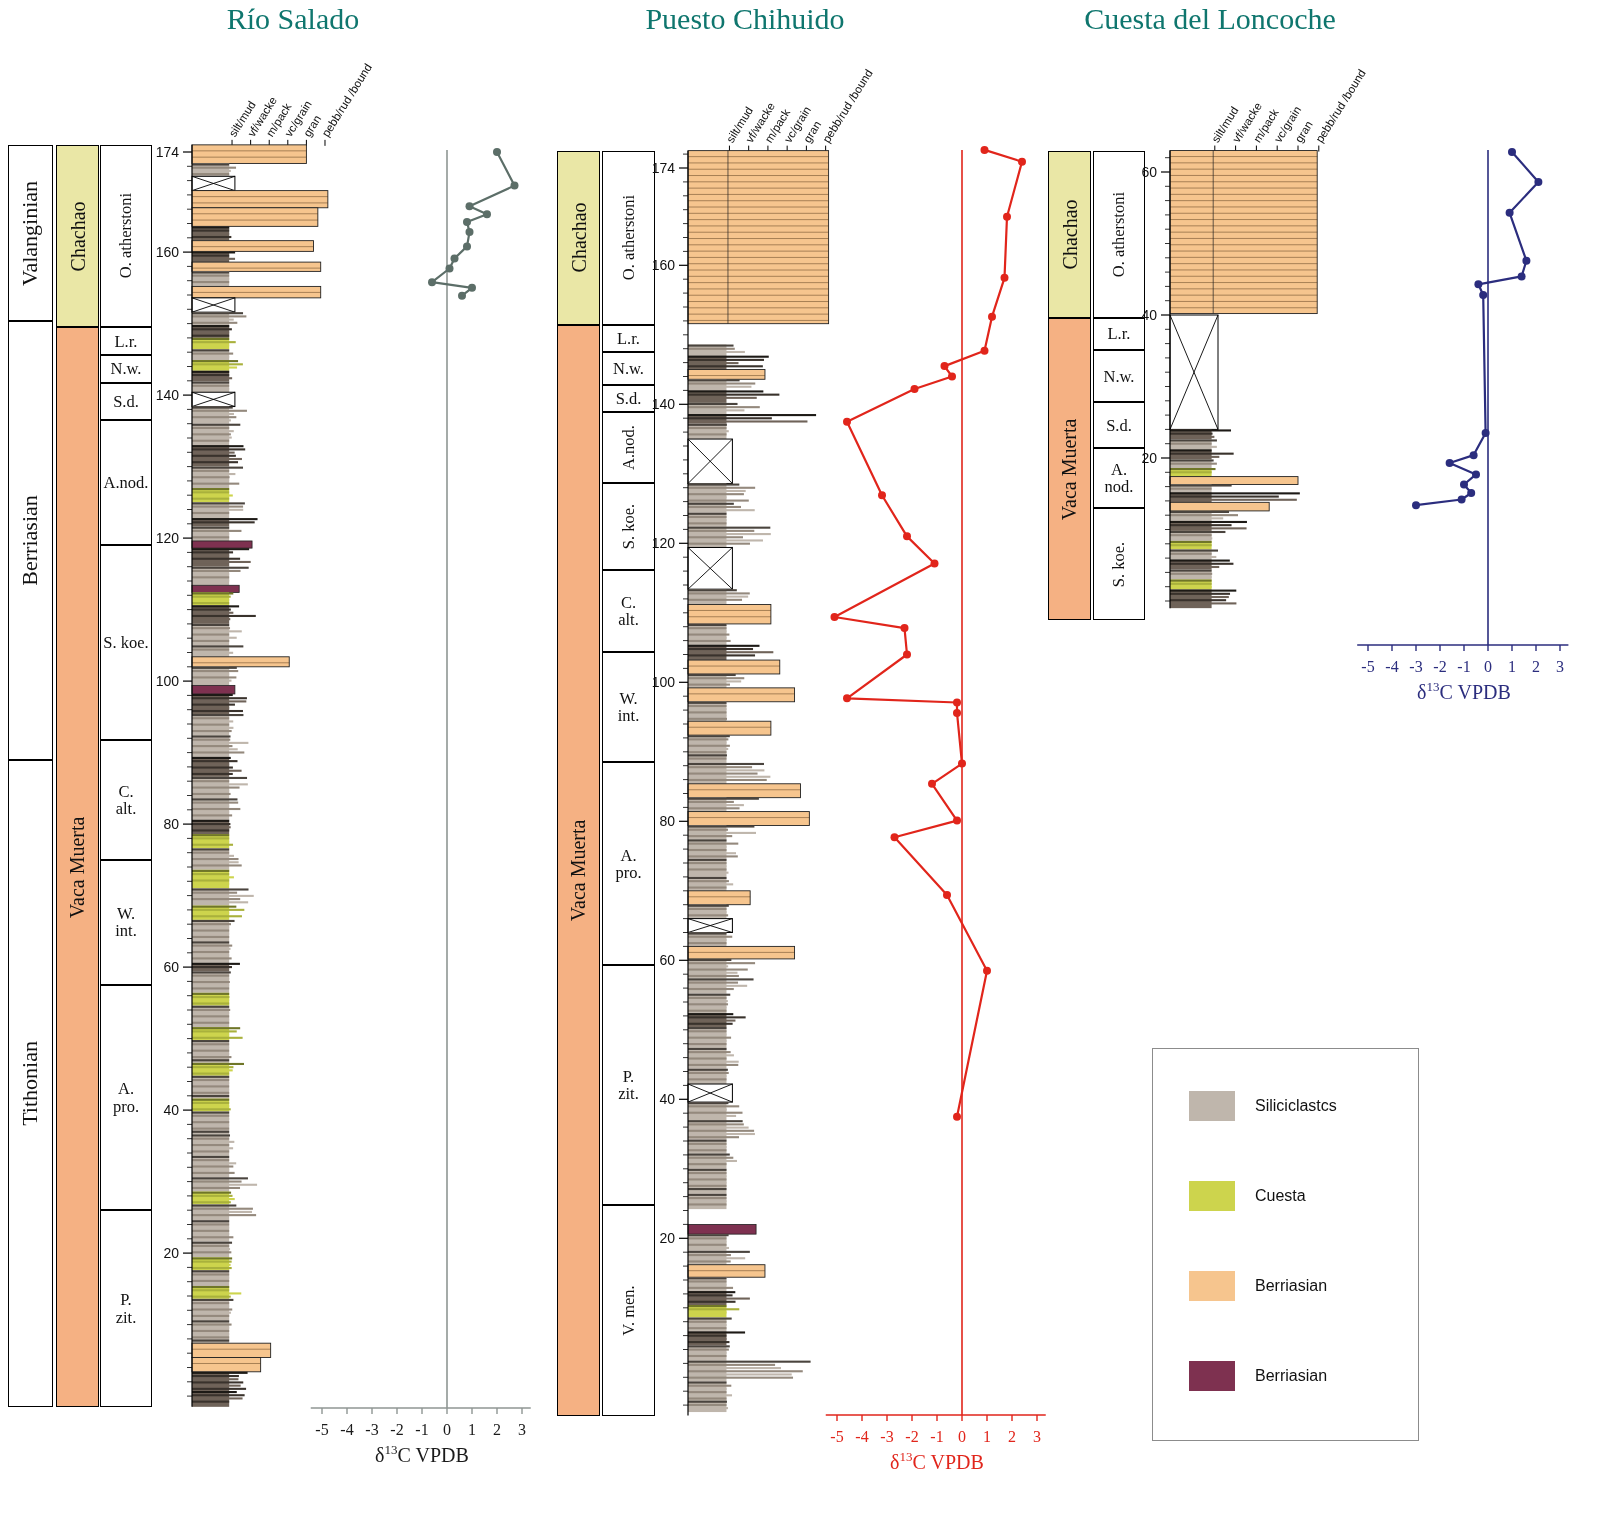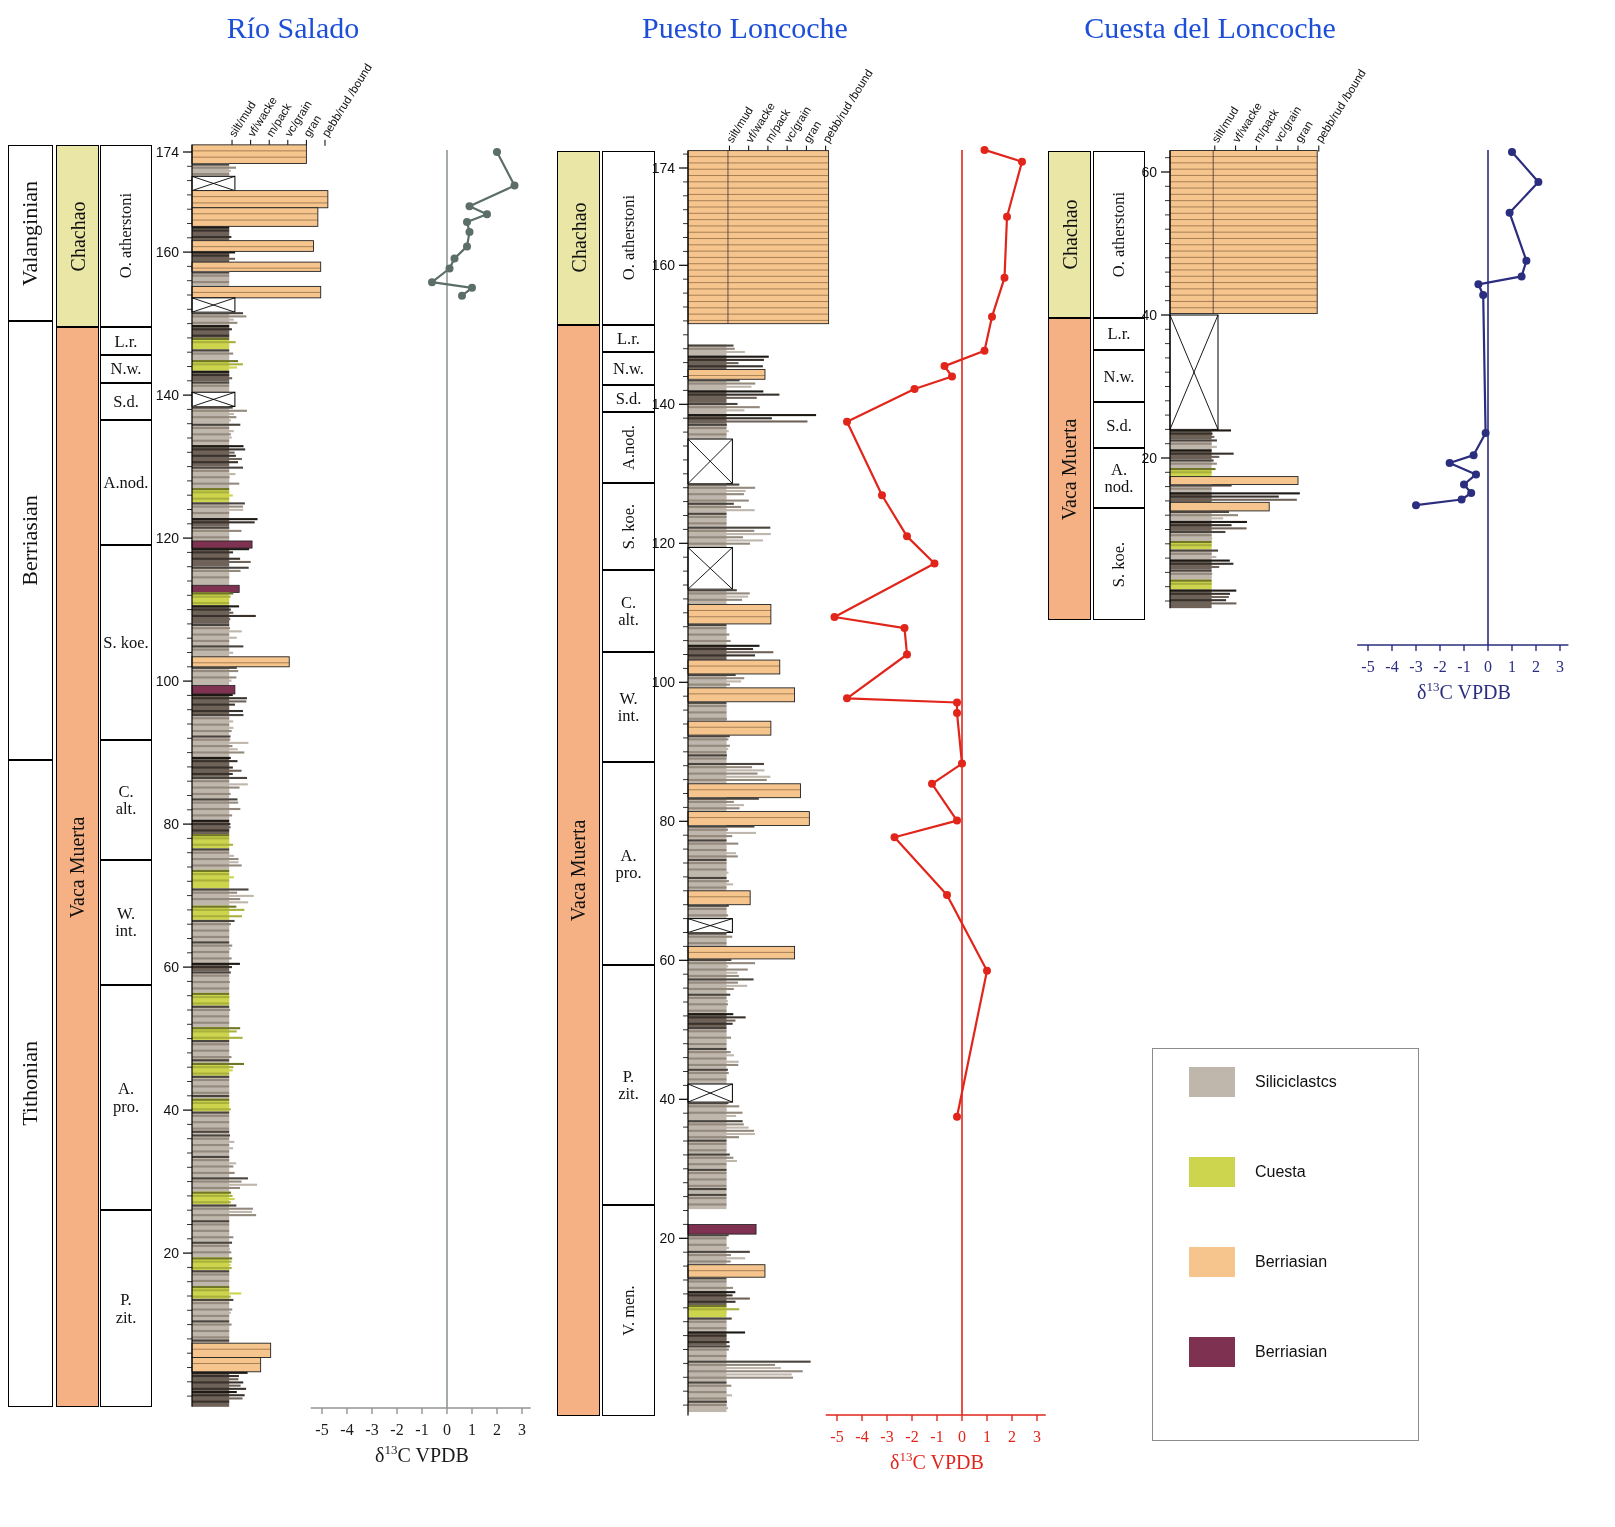--- a/index.html
+++ b/index.html
@@ -1,37 +1,37 @@
 <!DOCTYPE html>
 <html><head>
 <meta charset="utf-8">
 <style>
   html,body{margin:0;padding:0;background:#fff}
   .canvas{position:relative;width:1615px;height:1527px;background:#fff;
           font-family:"Liberation Serif","DejaVu Serif",serif;overflow:hidden}
-  .sec-title{position:absolute;top:11px;transform:translateX(-50%);
-             font-size:30px;color:#1d4ed8;white-space:nowrap}
+  .sec-title{position:absolute;top:2px;transform:translateX(-50%);
+             font-size:30px;color:#0f766e;white-space:nowrap}
   .box{position:absolute;box-sizing:border-box;border:1.4px solid #000;
        display:flex;align-items:center;justify-content:center;background:#fff;overflow:hidden}
   .box .lbl{text-align:center;line-height:1.04;color:#111}
   .rot{transform:rotate(-90deg);white-space:nowrap}
   svg.layer{position:absolute;left:0;top:0;overflow:visible}
   .legend{position:absolute;left:1152px;top:1048px;width:267px;height:393px;
           box-sizing:border-box;border:1.5px solid #8c8c8c;background:#fff}
   .legend-row{display:flex;align-items:center;gap:20px;margin:60px 0 0 36px}
-  .legend-row:first-child{margin-top:18px}
+  .legend-row:first-child{margin-top:42px}
   .legend-swatch{width:46px;height:30px}
   .legend-label{font-family:"Liberation Sans","DejaVu Sans",sans-serif;font-size:16px;color:#111}
 </style>
 </head>
 <body>
 
 <div class="canvas">
   <div class="sec-title" style="left:293px">Río Salado</div>
-  <div class="sec-title" style="left:745px">Puesto Loncoche</div>
+  <div class="sec-title" style="left:745px">Puesto Chihuido</div>
   <div class="sec-title" style="left:1210px">Cuesta del Loncoche</div>
 
   <div id="sections-root">
       <div class="box" style="left: 8px; top: 144.85px; width: 45px; height: 176.605px;">
         <div class="lbl rot" style="font-size: 22px;">
           <div>Valanginian</div>
         </div>
       </div>
       <div class="box" style="left: 8px; top: 321.455px; width: 45px; height: 438.295px;">
         <div class="lbl rot" style="font-size: 22px;">

